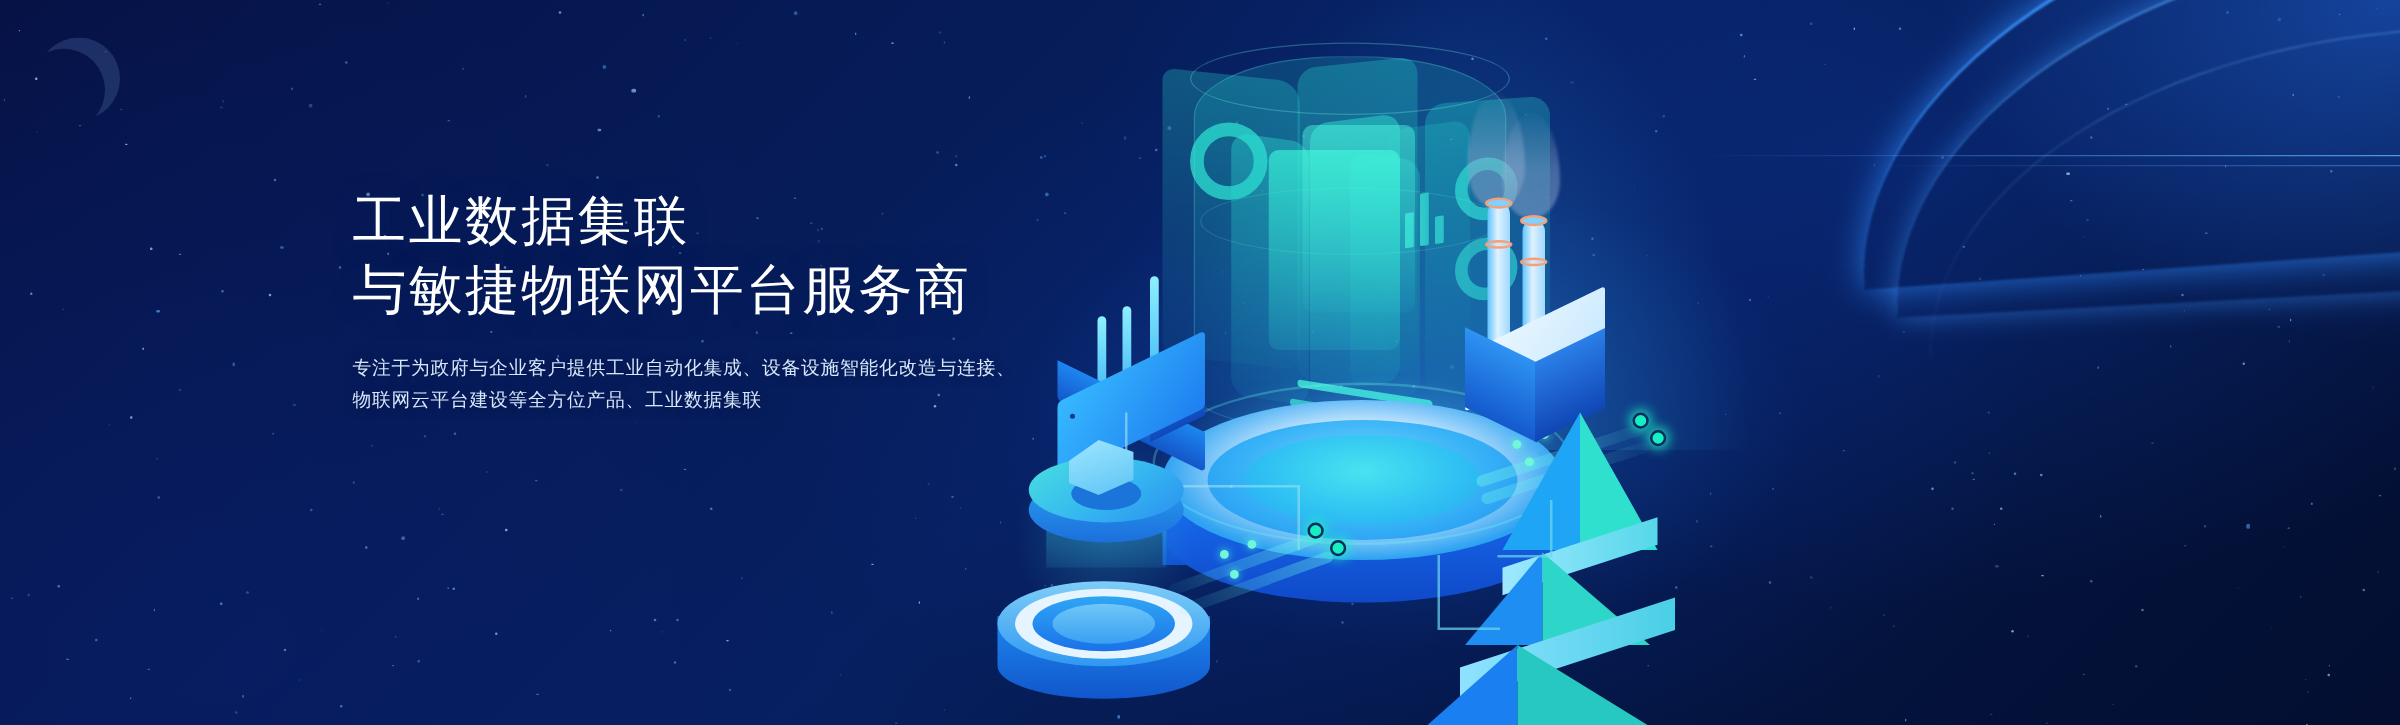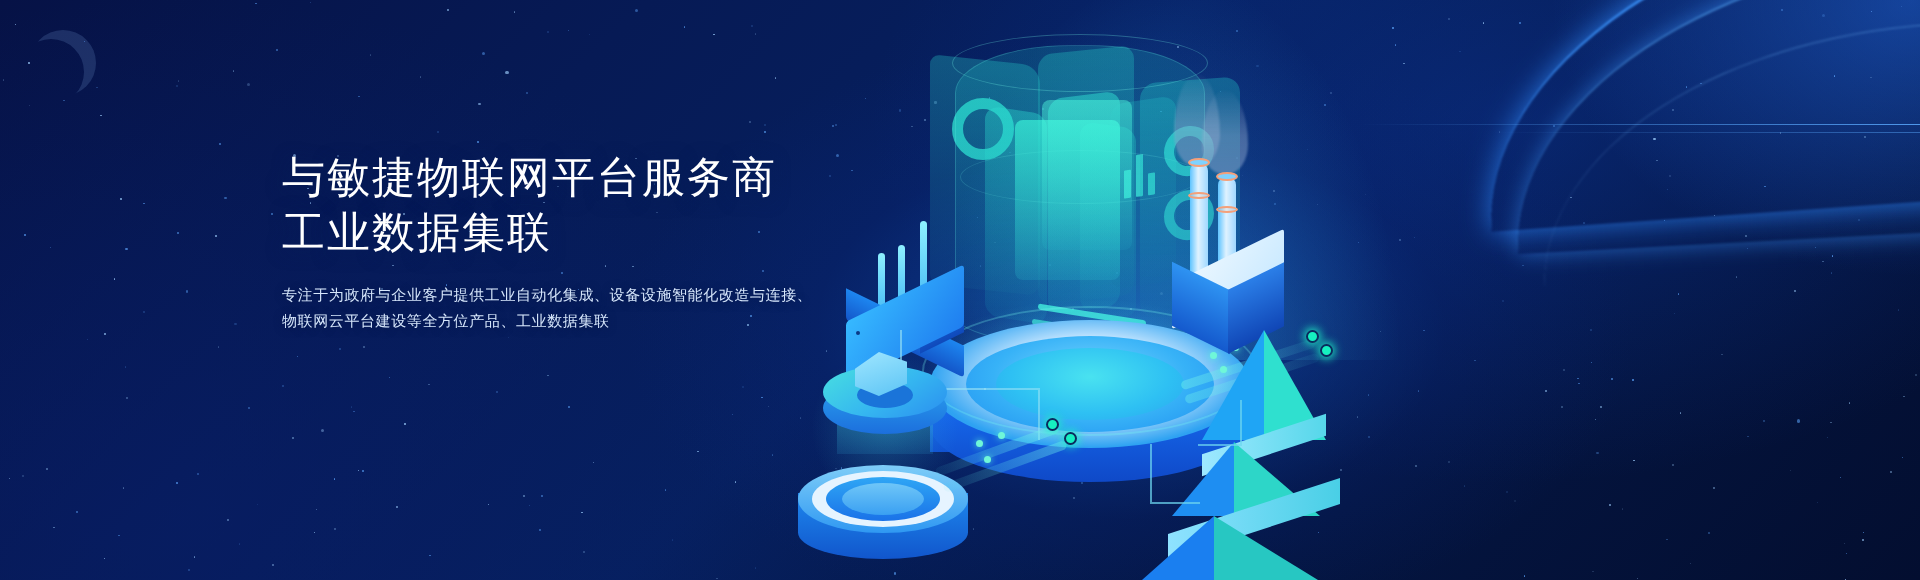--- a/index.html
+++ b/index.html
@@ -439,22 +439,22 @@
       <i style="left:1367.6px;top:394.0px;width:1.5px;height:1.5px;opacity:0.36;background:#5fa8ff;"></i>
       <i style="left:1413.5px;top:236.6px;width:1.5px;height:1.5px;opacity:0.27;background:#5fa8ff;"></i>
       <i style="left:1656.1px;top:159.9px;width:1.5px;height:1.5px;opacity:0.41;background:#9fd0ff;"></i>
       <i style="left:1241.9px;top:174.7px;width:1.5px;height:1.5px;opacity:0.11;background:#9fd0ff;"></i>
       <i style="left:1518.7px;top:22.2px;width:2.2px;height:2.2px;opacity:0.68;background:#5fa8ff;"></i>
       <i style="left:1666.9px;top:188.5px;width:1.5px;height:1.5px;opacity:0.27;background:#5fa8ff;"></i>
       <i style="left:528.5px;top:504.7px;width:1.5px;height:1.5px;opacity:0.30;background:#5fa8ff;"></i>
     </div>
 
   <div class="copy">
+    <div class="headline">工业数据集联</div>
     <div class="headline">与敏捷物联网平台服务商</div>
-    <div class="headline">工业数据集联</div>
     <div class="subcopy">
       <div>专注于为政府与企业客户提供工业自动化集成、设备设施智能化改造与连接、</div>
       <div>物联网云平台建设等全方位产品、工业数据集联</div>
     </div>
   </div>
 
   <div class="art">
 
     <div class="sheet" style="left:150px;top:60px;width:110px;height:230px;
          background:linear-gradient(180deg,rgba(30,160,175,.55),rgba(22,95,150,.25));

